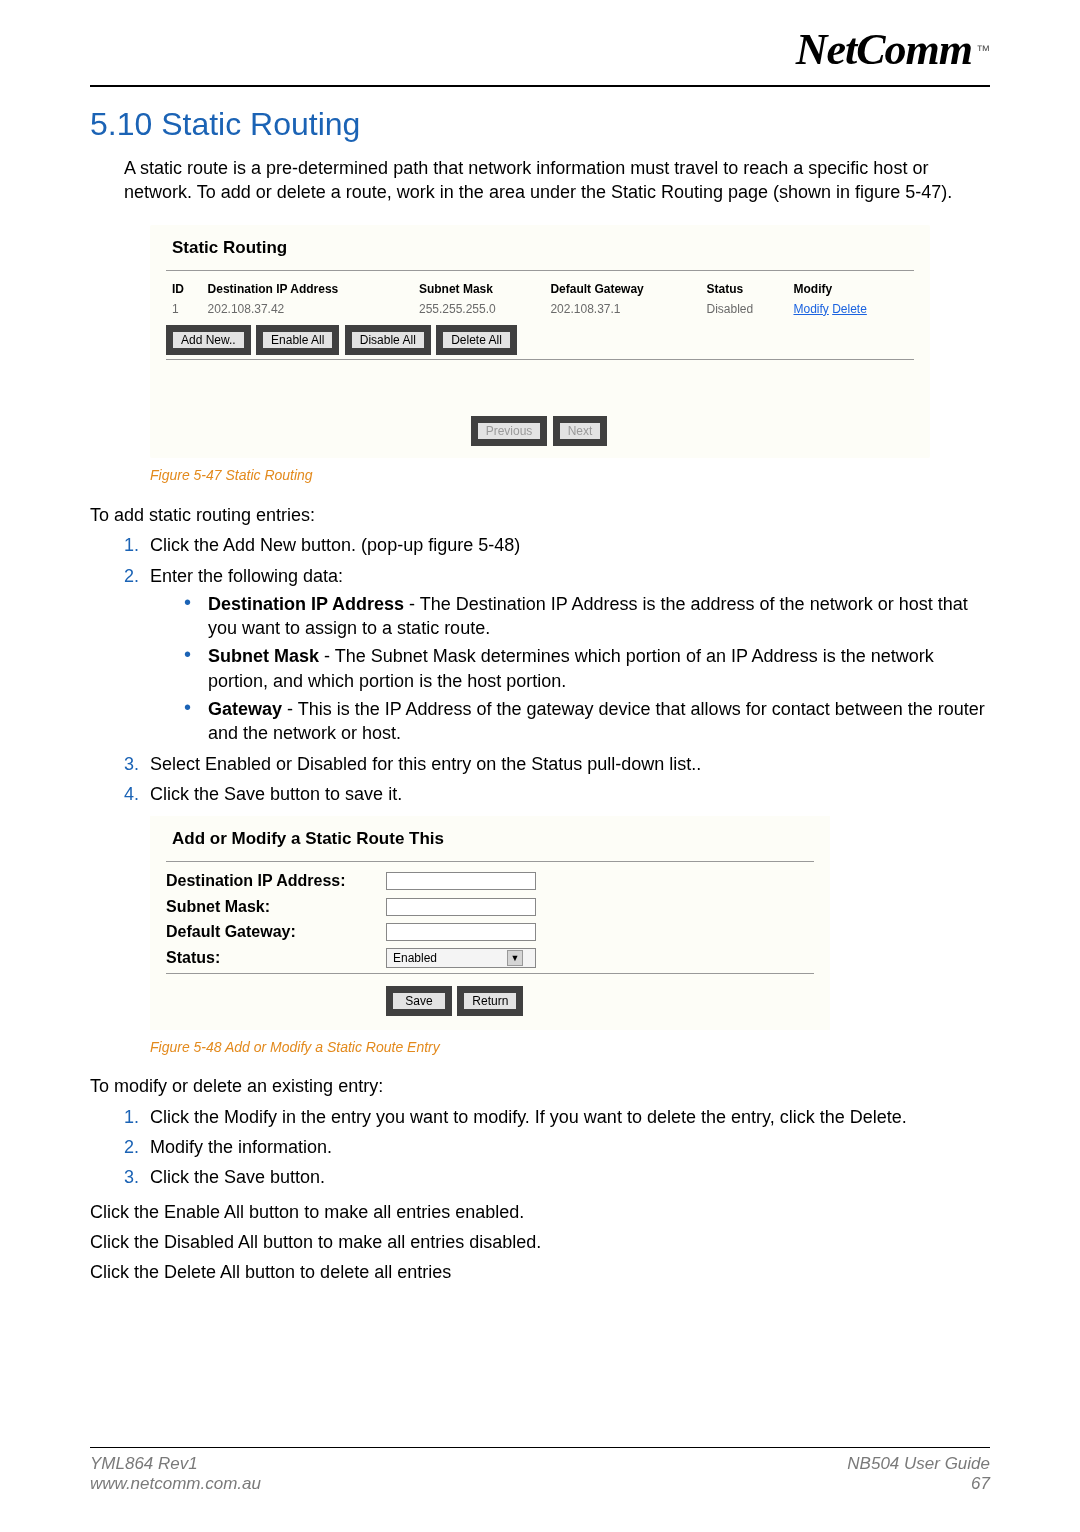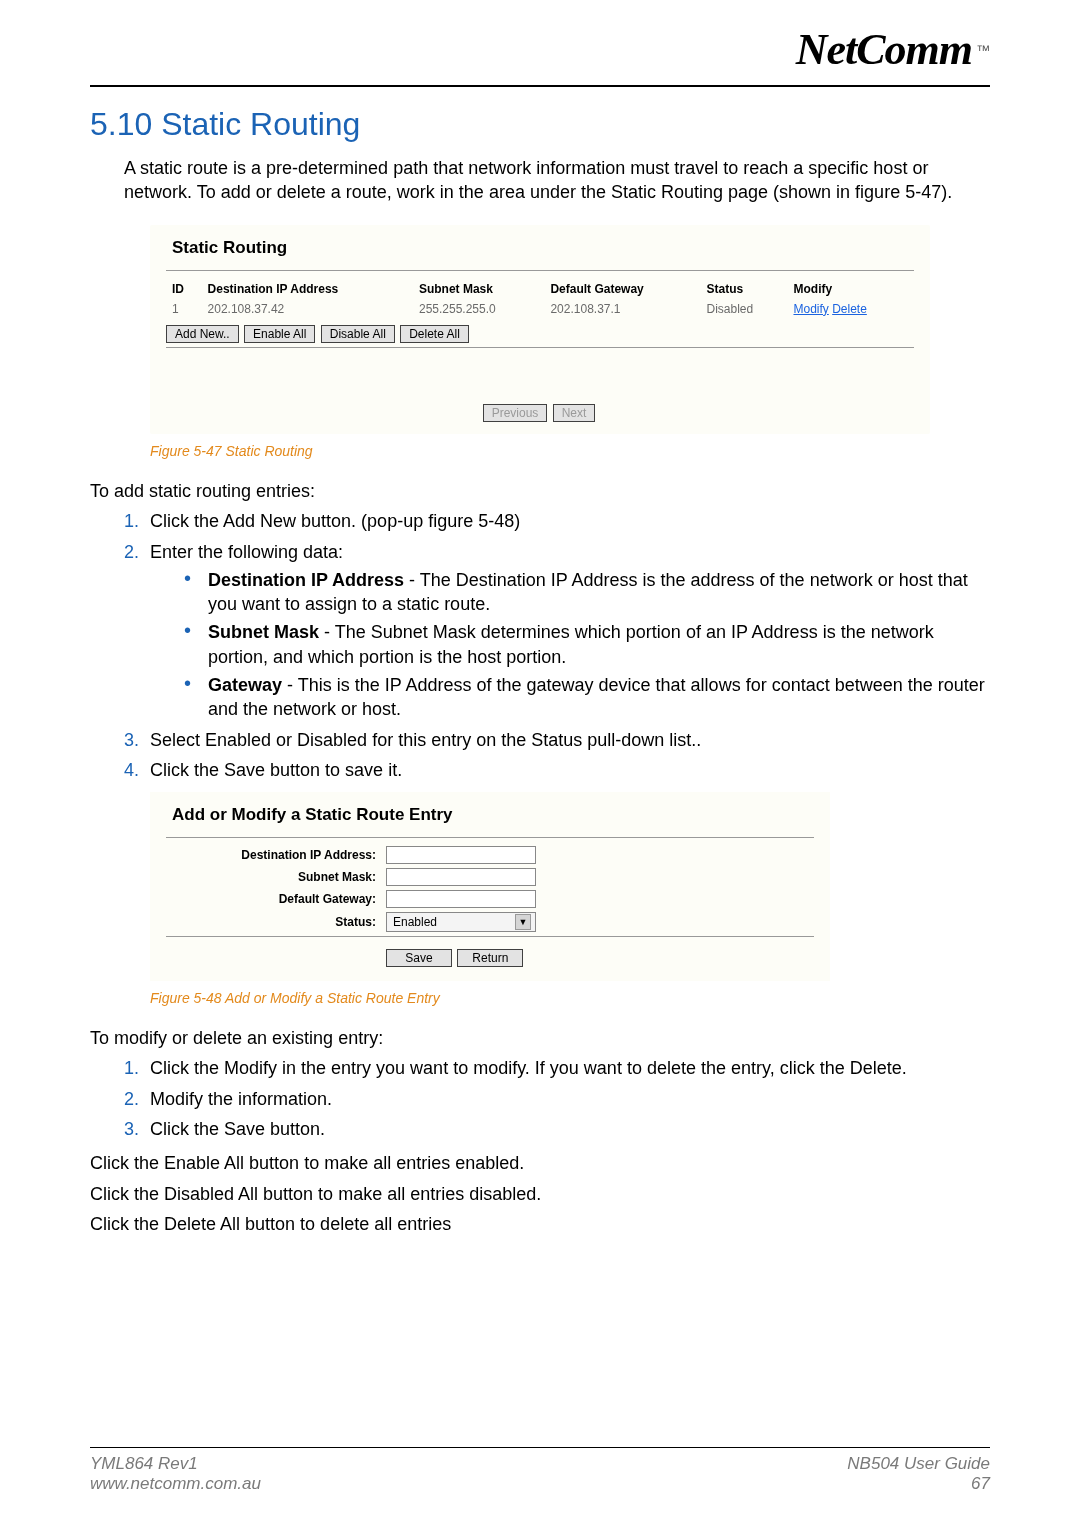--- a/index.html
+++ b/index.html
@@ -96,21 +96,21 @@
     padding: 2px 6px;
     white-space: nowrap;
   }
   .sr-link { color: #1b63e0; text-decoration: underline; cursor: pointer; }
   .gray { color: #6a6a6a; }
   .sr-btns {
     margin-top: 6px;
   }
   .sr-btn {
     background: #e3e3e3;
-    border: 1px solid #404040;
+    border: 7px solid #404040;
     font-size: 12px;
     padding: 1px 8px;
     margin-right: 2px;
     cursor: pointer;
     font-family: inherit;
   }
   .sr-btn.disabled {
     color: #9a9a9a;
     margin-top: 40px;
   }
@@ -172,42 +172,42 @@
     font-size: 17px;
     padding: 2px 0 6px 6px;
   }
   .form-row {
     display: flex;
     align-items: center;
     margin: 4px 0;
   }
   .form-label {
     width: 210px;
-    text-align: right;
+    text-align: left;
     font-weight: 700;
-    font-size: 12px;
+    font-size: 16px;
     padding-right: 10px;
   }
   .form-input {
     width: 150px;
     height: 18px;
     border: 1px solid #888;
     box-sizing: border-box;
     background: #fff;
   }
   .form-select {
     width: 150px;
     height: 20px;
     border: 1px solid #888;
     background: #f4f4f4;
     font-size: 12px;
     display: flex;
     align-items: center;
     justify-content: space-between;
-    padding: 0 4px 0 6px;
+    padding: 0 12px 0 6px;
     box-sizing: border-box;
   }
   .form-select .chev {
     font-size: 9px;
     background: #d5d5d5;
     border: 1px solid #999;
     width: 14px; height: 14px;
     display: inline-flex;
     align-items: center; justify-content: center;
   }
@@ -302,21 +302,21 @@
           <li><span class="bold">Destination IP Address</span><span> - The Destination IP Address is the address of the network or host that you want to assign to a static route.</span></li>
           <li><span class="bold">Subnet Mask</span><span> - The Subnet Mask determines which portion of an IP Address is the network portion, and which portion is the host portion.</span></li>
           <li><span class="bold">Gateway</span><span> - This is the IP Address of the gateway device that allows for contact between the router and the network or host.</span></li>
         </ul>
       </li>
       <li><span>Select Enabled or Disabled for this entry on the Status pull-down list..</span></li>
       <li><span>Click the Save button to save it.</span></li>
     </ol>
 
     <div class="screenshot-box2">
-      <div class="form-title">Add or Modify a Static Route Entry</div>
+      <div class="form-title">Add or Modify a Static Route This</div>
       <hr class="sr-hr">
       <div class="form-row">
         <div class="form-label">Destination IP Address:</div>
         <div class="form-input"></div>
       </div>
       <div class="form-row">
         <div class="form-label">Subnet Mask:</div>
         <div class="form-input"></div>
       </div>
       <div class="form-row">

